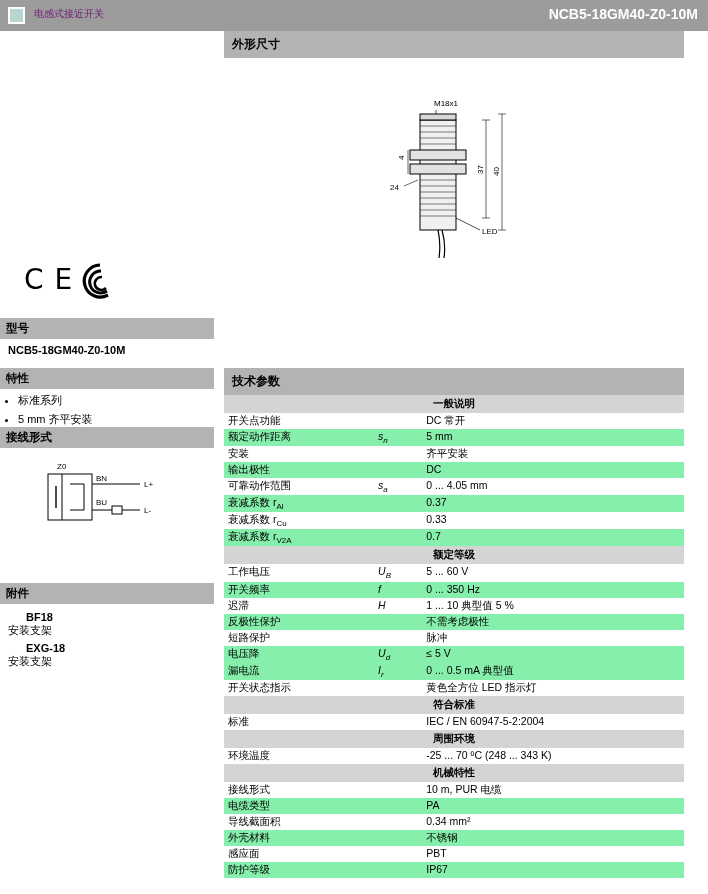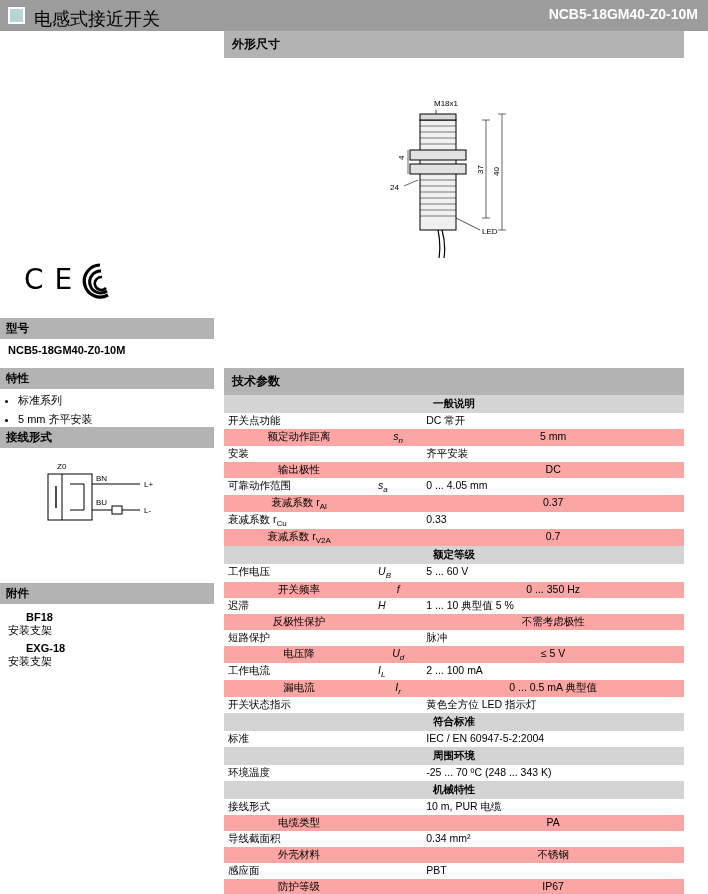--- a/index.html
+++ b/index.html
@@ -15,21 +15,21 @@
   .header{
     position:absolute;left:0;top:0;width:708px;height:31px;
     background:#9c9c9c;
   }
   .header .sq{
     position:absolute;left:8px;top:7px;width:17px;height:17px;
     border:2px solid #ffffff;background:#b7d6d2;box-sizing:border-box;
   }
   .header .htitle{
     position:absolute;left:34px;top:7px;
-    font-size:18px;color:#000000;
+    font-size:10px;color:#701a75;
   }
   .header .hmodel{
     position:absolute;right:10px;top:6px;
     font-size:14px;color:#ffffff;font-weight:bold;
   }
   
   .left{
     position:absolute;left:0;top:31px;width:214px;height:863px;background:#fff;
   }
   .certs{
@@ -68,21 +68,21 @@
   
   table.tech{
     border-collapse:collapse;width:460px;font-size:10.5px;
   }
   table.tech td{
     padding:1px 4px;vertical-align:top;
   }
   tr.grp td{
     background:#d4d4d4;font-weight:bold;padding:2px 4px;text-align:center;
   }
-  tr.alt td{background:#fca5a5;text-align:center;}
+  tr.alt td{background:#86efac;}
   td.c1{width:150px;}
   td.c2{width:42px;font-style:italic;}
   td.c3{width:268px;}
   sub{font-size:8px;}
 </style>
 </head>
 <body>
 
 <div class="header">
   <div class="sq"></div>
@@ -277,25 +277,20 @@
         <tr>
           <td class="c1">短路保护</td>
           <td class="c2"></td>
           <td class="c3">脉冲</td>
         </tr>
         <tr class="alt">
           <td class="c1">电压降</td>
           <td class="c2">U<sub>d</sub></td>
           <td class="c3">≤ 5 V</td>
         </tr>
-        <tr>
-          <td class="c1">工作电流</td>
-          <td class="c2">I<sub>L</sub></td>
-          <td class="c3">2 ... 100 mA</td>
-        </tr>
         <tr class="alt">
           <td class="c1">漏电流</td>
           <td class="c2">I<sub>r</sub></td>
           <td class="c3">0 ... 0.5 mA 典型值</td>
         </tr>
         <tr>
           <td class="c1">开关状态指示</td>
           <td class="c2"></td>
           <td class="c3">黄色全方位 LED 指示灯</td>
         </tr>

